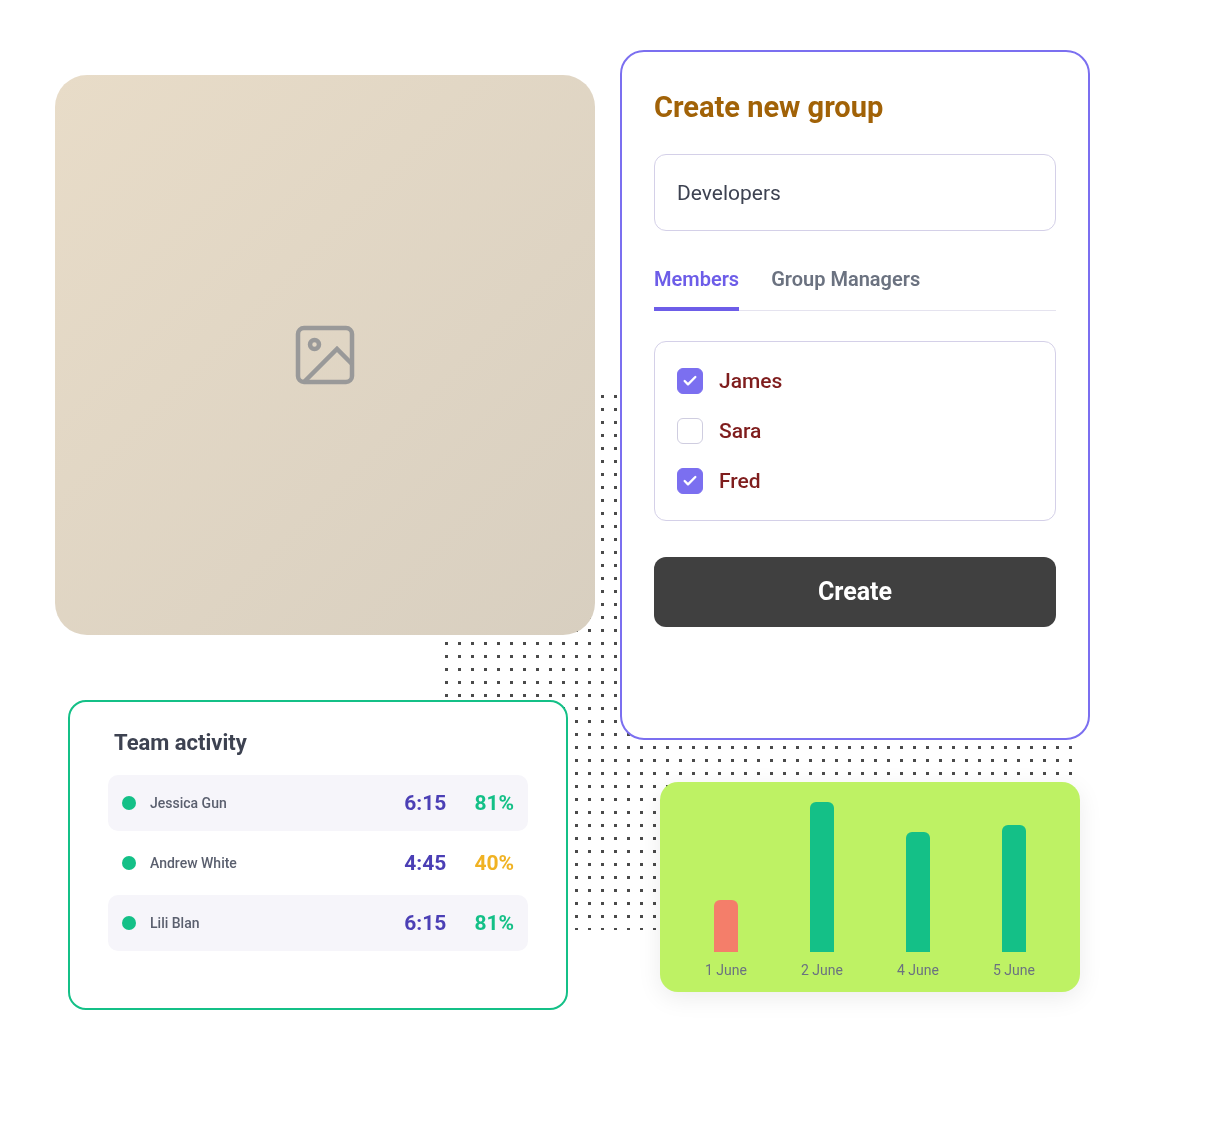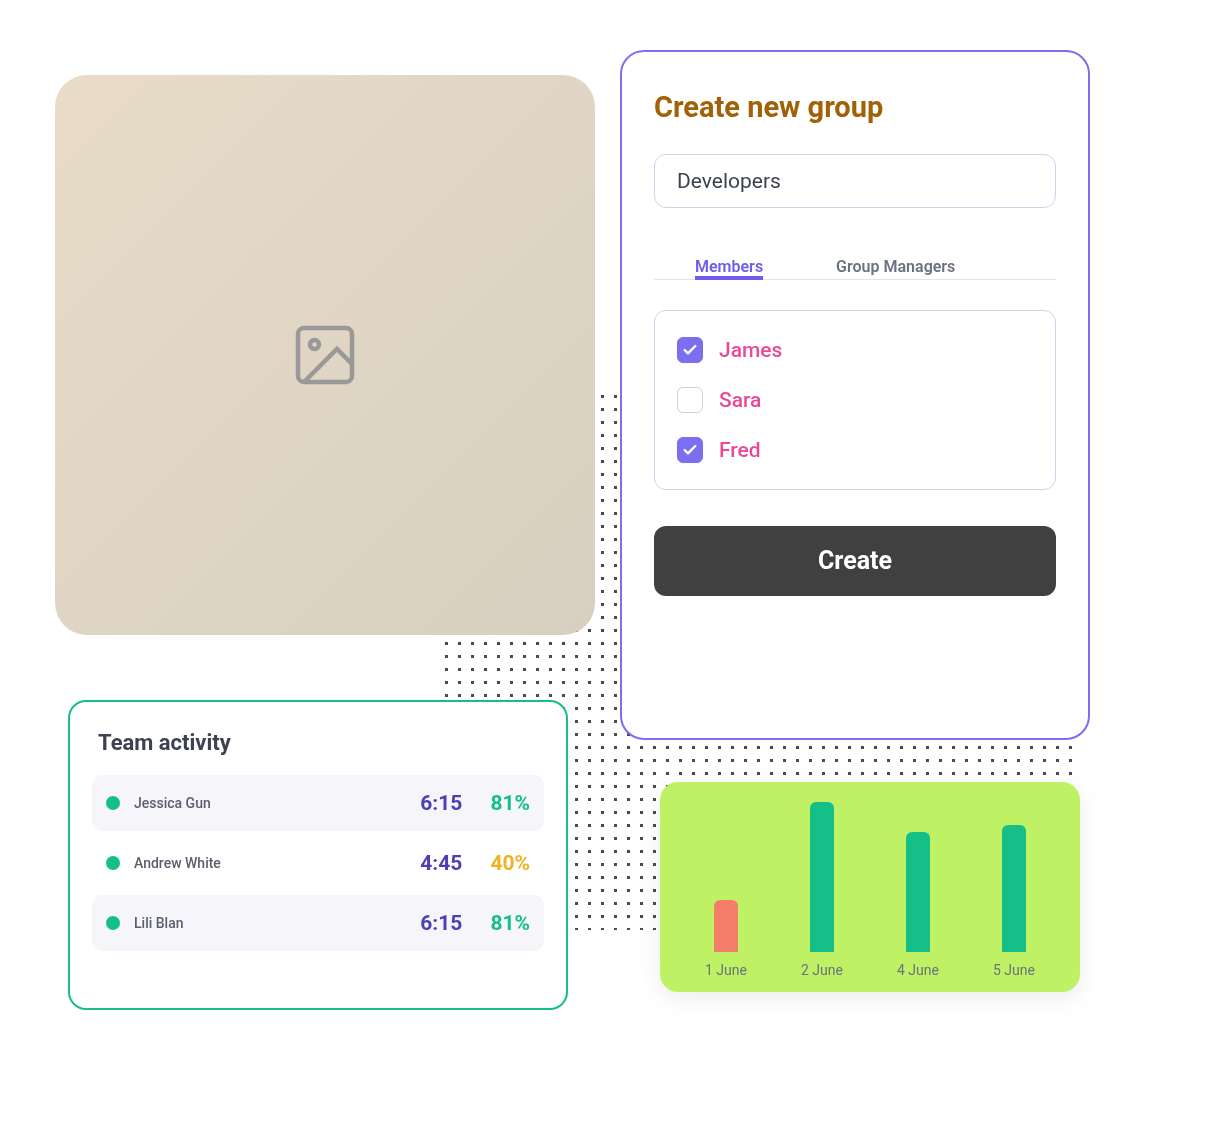--- a/index.html
+++ b/index.html
@@ -56,43 +56,43 @@
     flex-direction: column;
   }
   .group-title {
     font-size: 29px;
     font-weight: 700;
     color: #a16207;
     margin-bottom: 30px;
   }
   .group-input {
     width: 100%;
-    height: 54px;
+    height: 77px;
     border: 1.5px solid #d4d0e8;
     border-radius: 12px;
     padding: 0 22px;
     font-size: 21px;
     color: #3d4251;
     font-family: inherit;
-    margin-bottom: 49px;
+    margin-bottom: 36px;
   }
   .tabs {
     display: flex;
     gap: 32px;
     border-bottom: 1.5px solid #e5e3ef;
     margin-bottom: 30px;
   }
   .tab {
-    font-size: 16px;
+    font-size: 20px;
     font-weight: 600;
+    padding-bottom: 16px;
     color: #6b7280;
     cursor: pointer;
     border-bottom: 4px solid transparent;
     margin-bottom: -1.5px;
-    margin-left: 41px;
   }
   .tab.active {
     color: #6d5de8;
     border-bottom-color: #6d5de8;
   }
   .members-box {
     border: 1.5px solid #d4d0e8;
     border-radius: 12px;
     padding: 20px 22px;
     display: flex;
@@ -118,21 +118,21 @@
     flex-shrink: 0;
   }
   .checkbox.checked {
     background: #7b6ff0;
     border-color: #7b6ff0;
   }
   .checkbox.checked svg { display: block; }
   .checkbox svg { display: none; }
   .member-name {
     font-size: 21px;
-    color: #ec4899;
+    color: #7f1d1d;
     font-weight: 500;
   }
   .create-btn {
     width: 100%;
     height: 70px;
     background: #404040;
     color: #fff;
     border: none;
     border-radius: 12px;
     font-size: 25px;
@@ -142,21 +142,21 @@
   }
   .activity-card {
     position: absolute;
     top: 700px;
     left: 68px;
     width: 500px;
     height: 310px;
     background: #fff;
     border: 2.5px solid #14c087;
     border-radius: 18px;
-    padding: 28px 22px;
+    padding: 28px 38px;
     z-index: 3;
   }
   .activity-title {
     font-size: 22px;
     font-weight: 700;
     color: #3d4251;
     margin-bottom: 20px;
     padding-left: 6px;
   }
   .activity-row {

